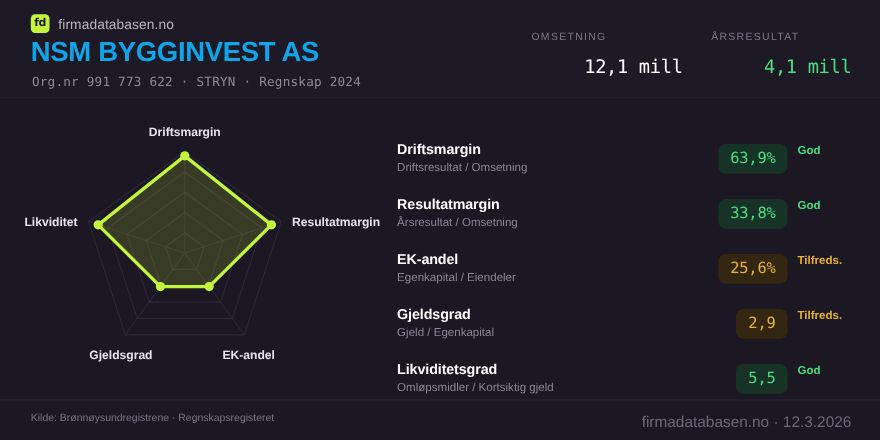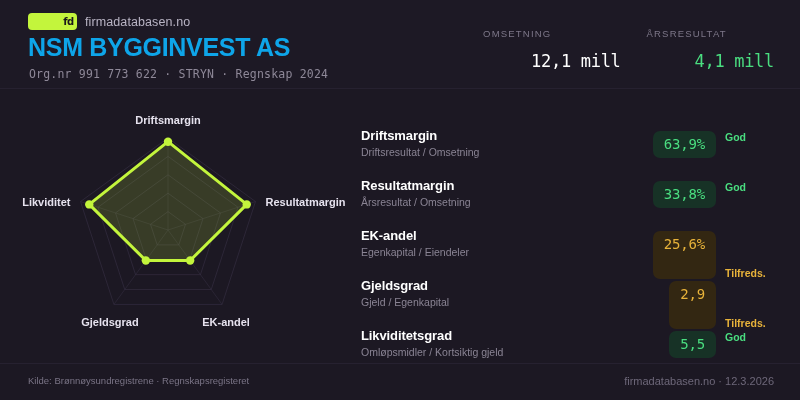--- a/index.html
+++ b/index.html
@@ -37,21 +37,20 @@
     border-radius: 4px;
     background: #c3f53c;
     color: #1a1a1a;
     font-size: 10px;
     font-weight: bold;
     font-family: "DejaVu Sans", sans-serif;
     display: flex;
     align-items: center;
     justify-content: center;
     letter-spacing: -0.5px;
-    padding-left: 32px;
   }
   #brand-name {
     font-size: 12.5px;
     color: #b9b4c4;
     letter-spacing: 0.1px;
   }
   #company-name {
     position: absolute;
     left: 28px; top: 33px;
     font-size: 25px;
@@ -151,40 +150,40 @@
   }
   .metric-badge.good  { background: #173226; color: #4ade80; }
   .metric-badge.ok    { background: #332712; color: #e8b33a; }
   .metric-rating {
     font-size: 10.5px;
     font-weight: bold;
     width: 54px;
     white-space: nowrap;
   }
   .metric-rating.good { color: #4ade80; }
-  .metric-rating.ok   { color: #e8b33a; margin-top: 36px; }
+  .metric-rating.ok   { color: #e8b33a; }
 
   
   #footer-band {
     position: absolute;
     left: 0; bottom: 0;
     width: 800px; height: 36px;
     border-top: 1px solid #262130;
   }
   #footer-source {
     position: absolute;
     left: 28px; top: 11px;
     font-size: 9.5px;
     color: #7a7486;
     white-space: nowrap;
   }
   #footer-stamp {
     position: absolute;
     right: 26px; top: 11px;
-    font-size: 11px;
+    font-size: 14px;
     color: #6d6779;
     white-space: nowrap;
   }
 </style>
 </head>
 <body>
 
 <div id="page">
 
   <div id="header-band">

